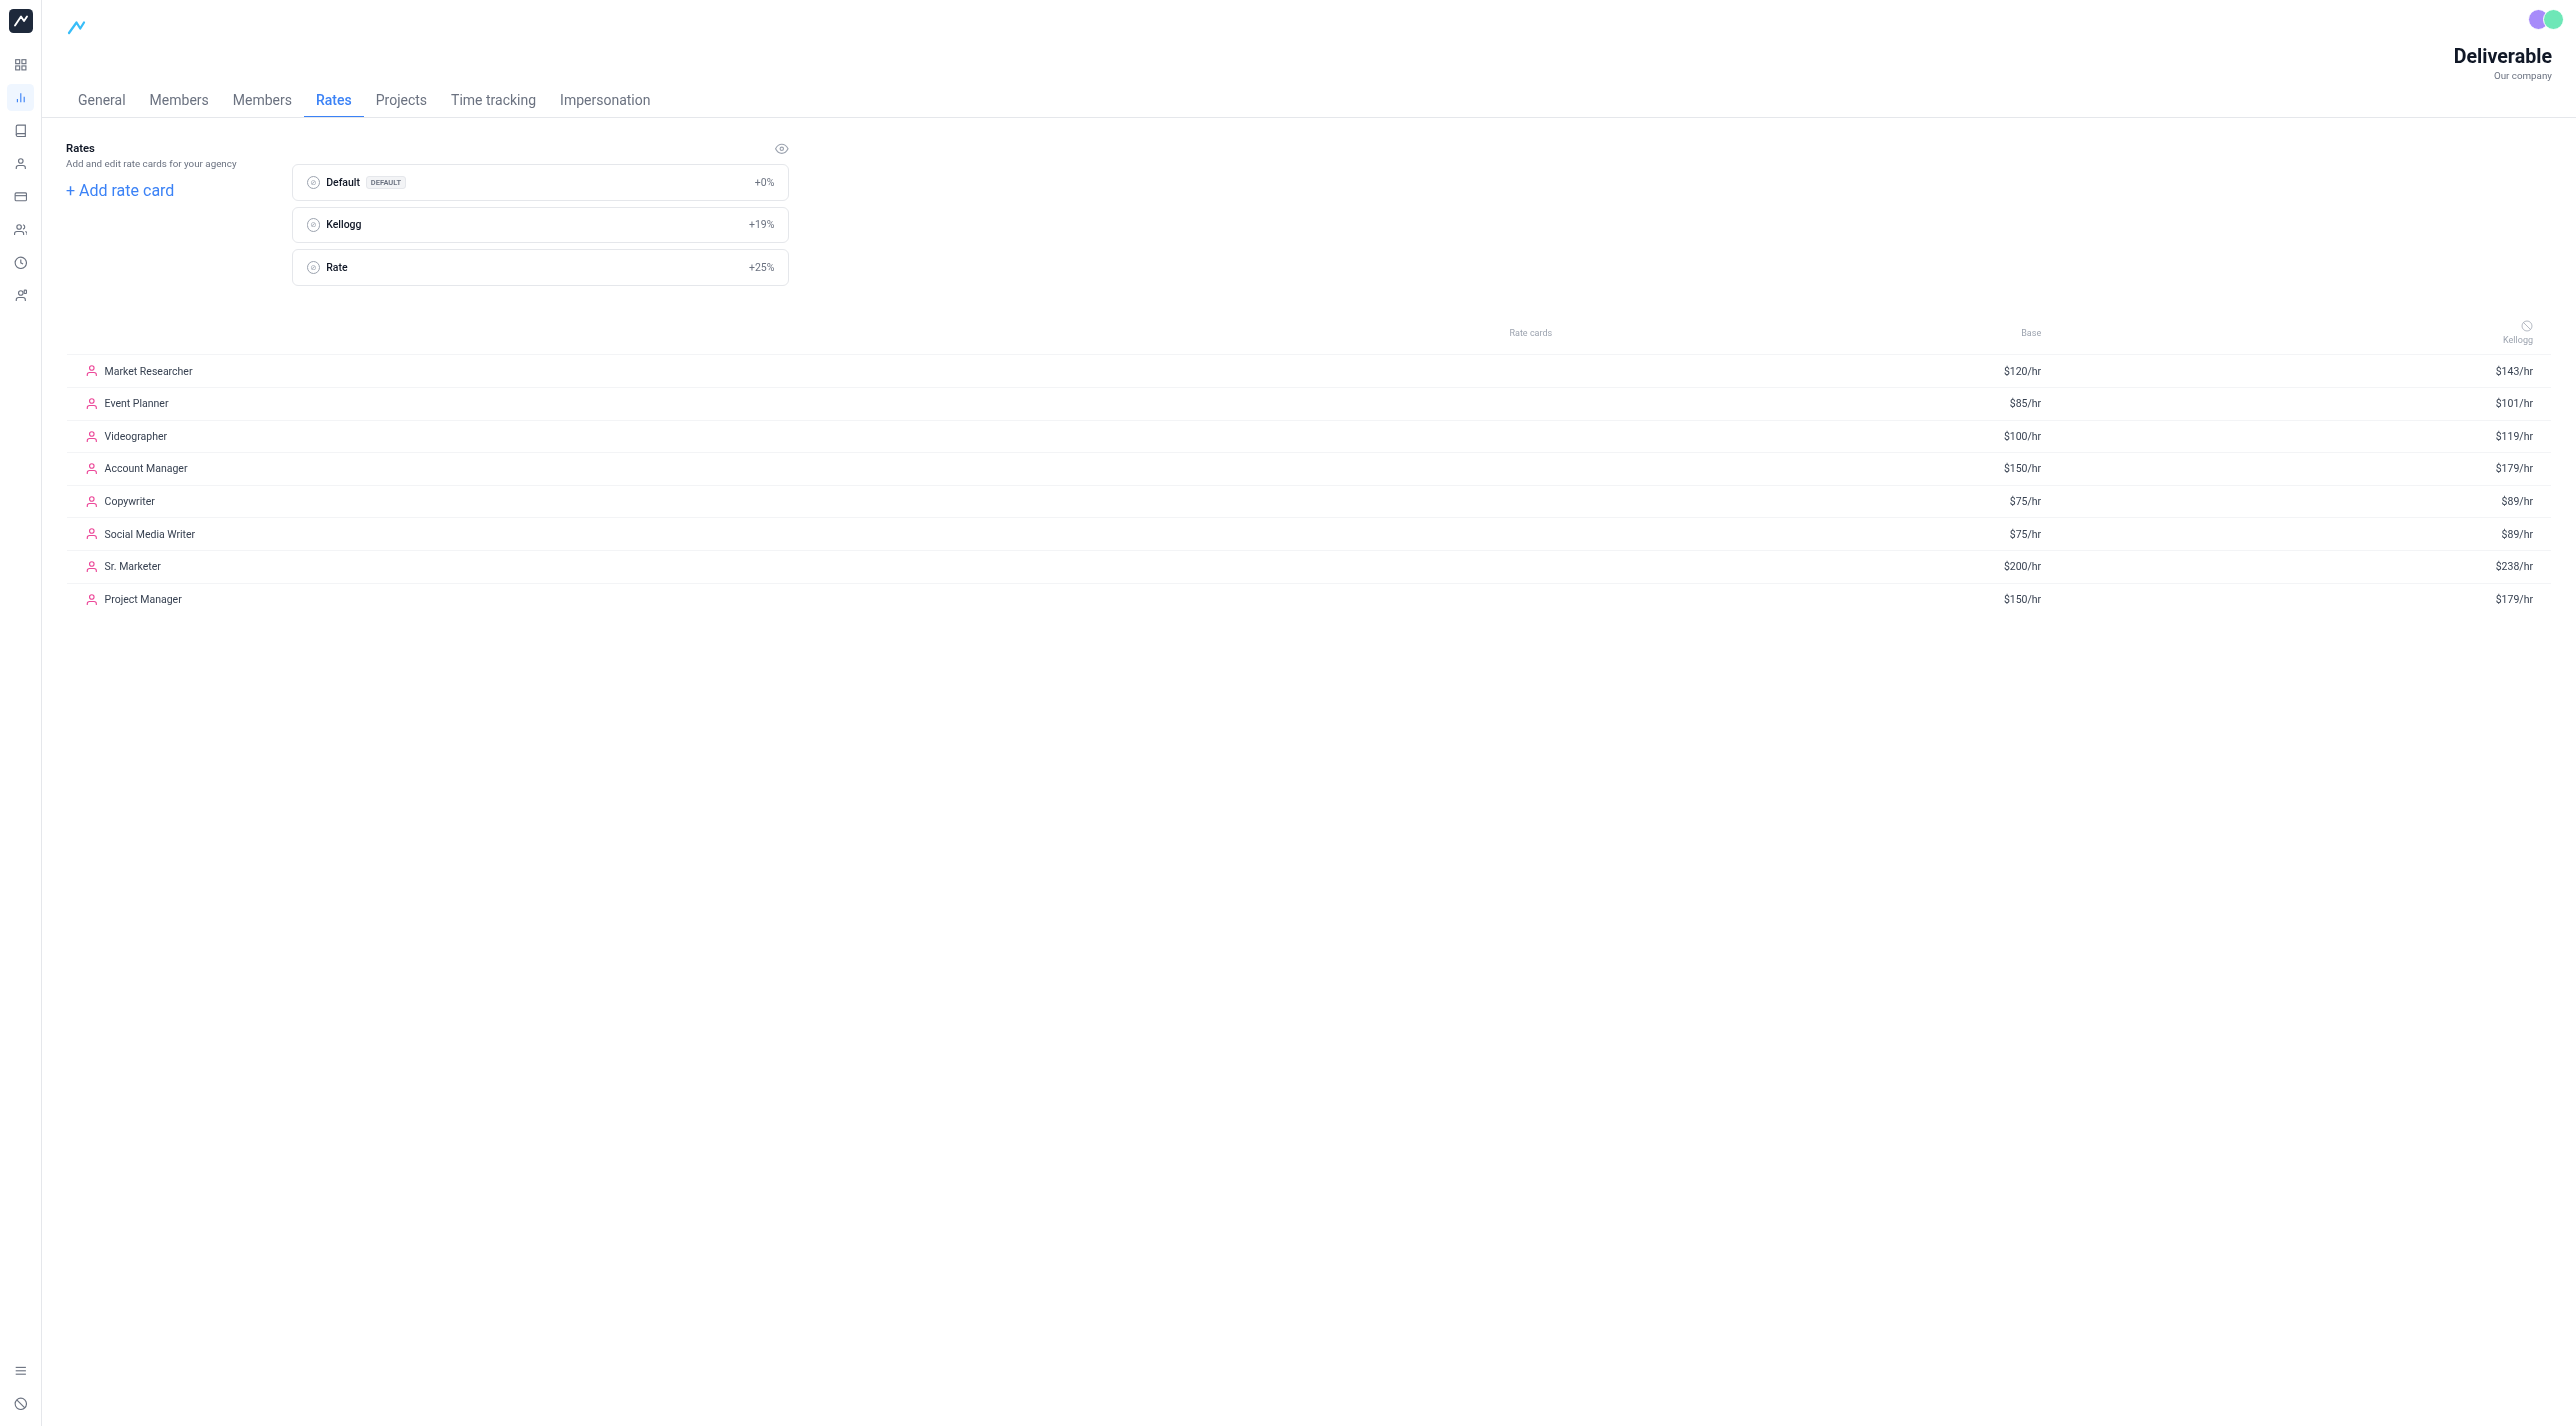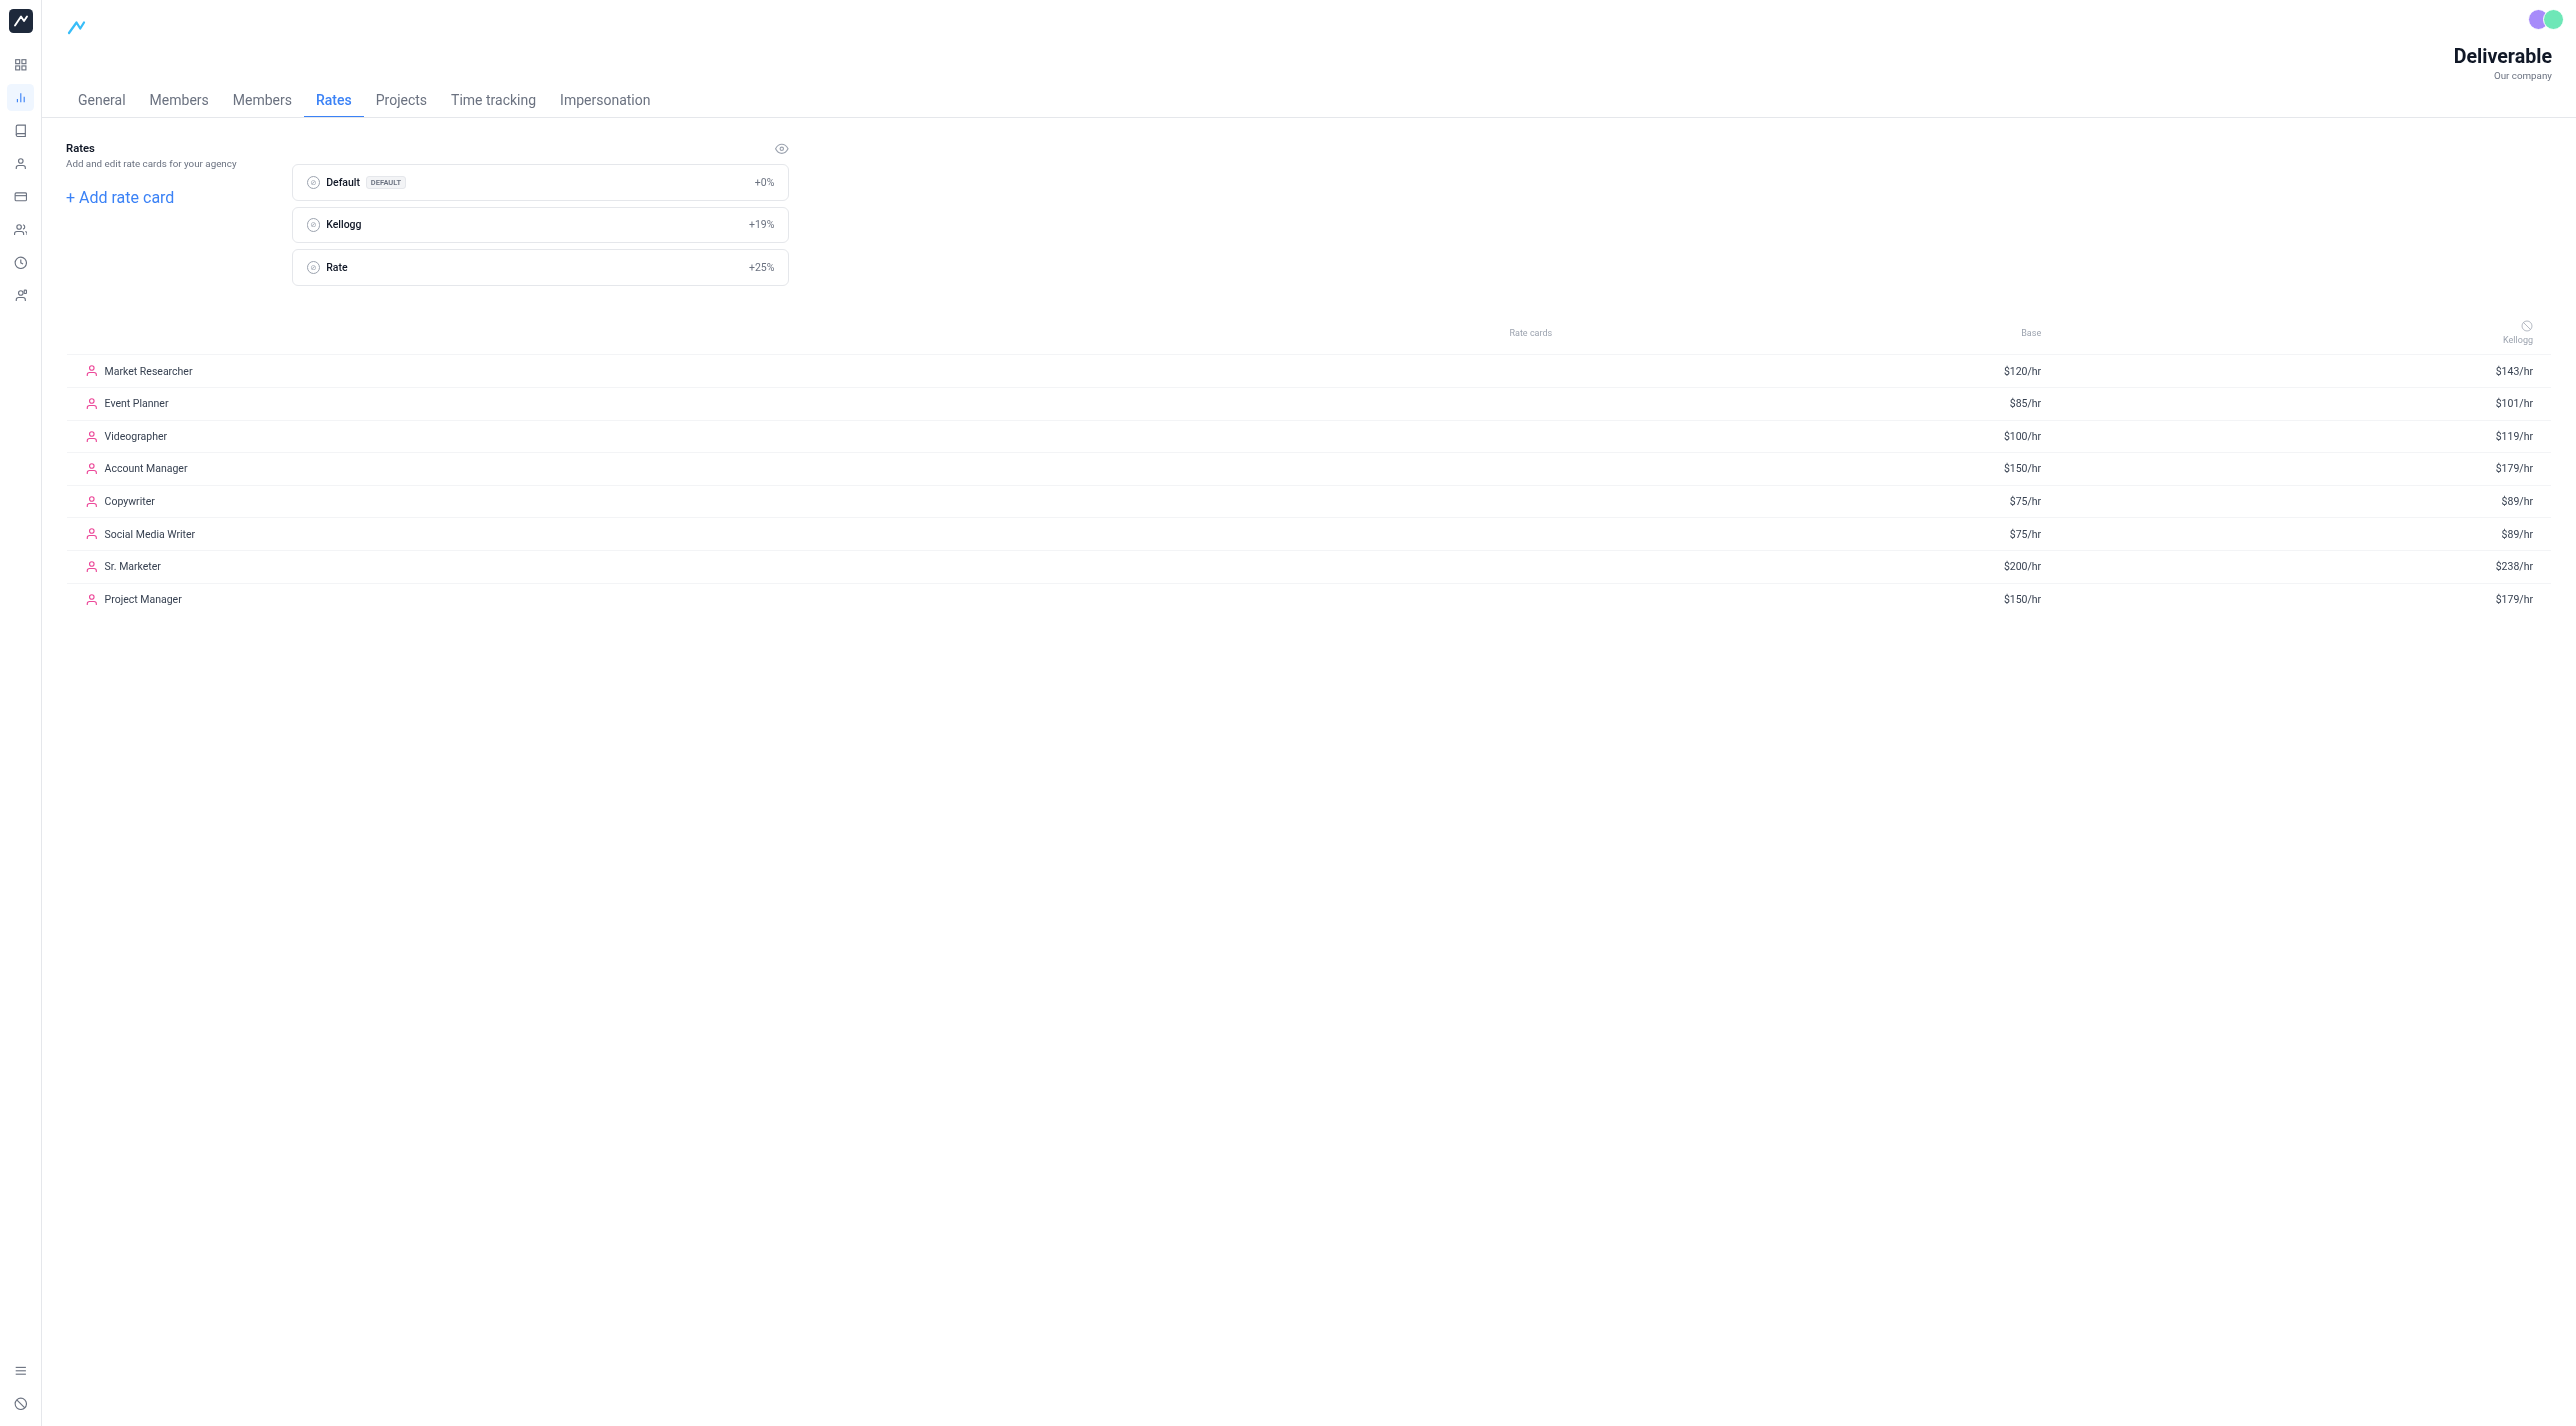--- a/index.html
+++ b/index.html
@@ -106,21 +106,21 @@
     }
     .section-title {
       font-size: 11.3px;
       font-weight: 600;
       color: #111827;
       margin-bottom: 3px;
     }
     .section-desc {
       font-size: 9.8px;
       color: #6b7280;
-      margin-bottom: 19px;
+      margin-bottom: 12px;
     }
     .add-link {
       font-size: 16px;
       color: #3b82f6;
       cursor: pointer;
       text-decoration: none;
     }
 
     
     .rate-cards {

